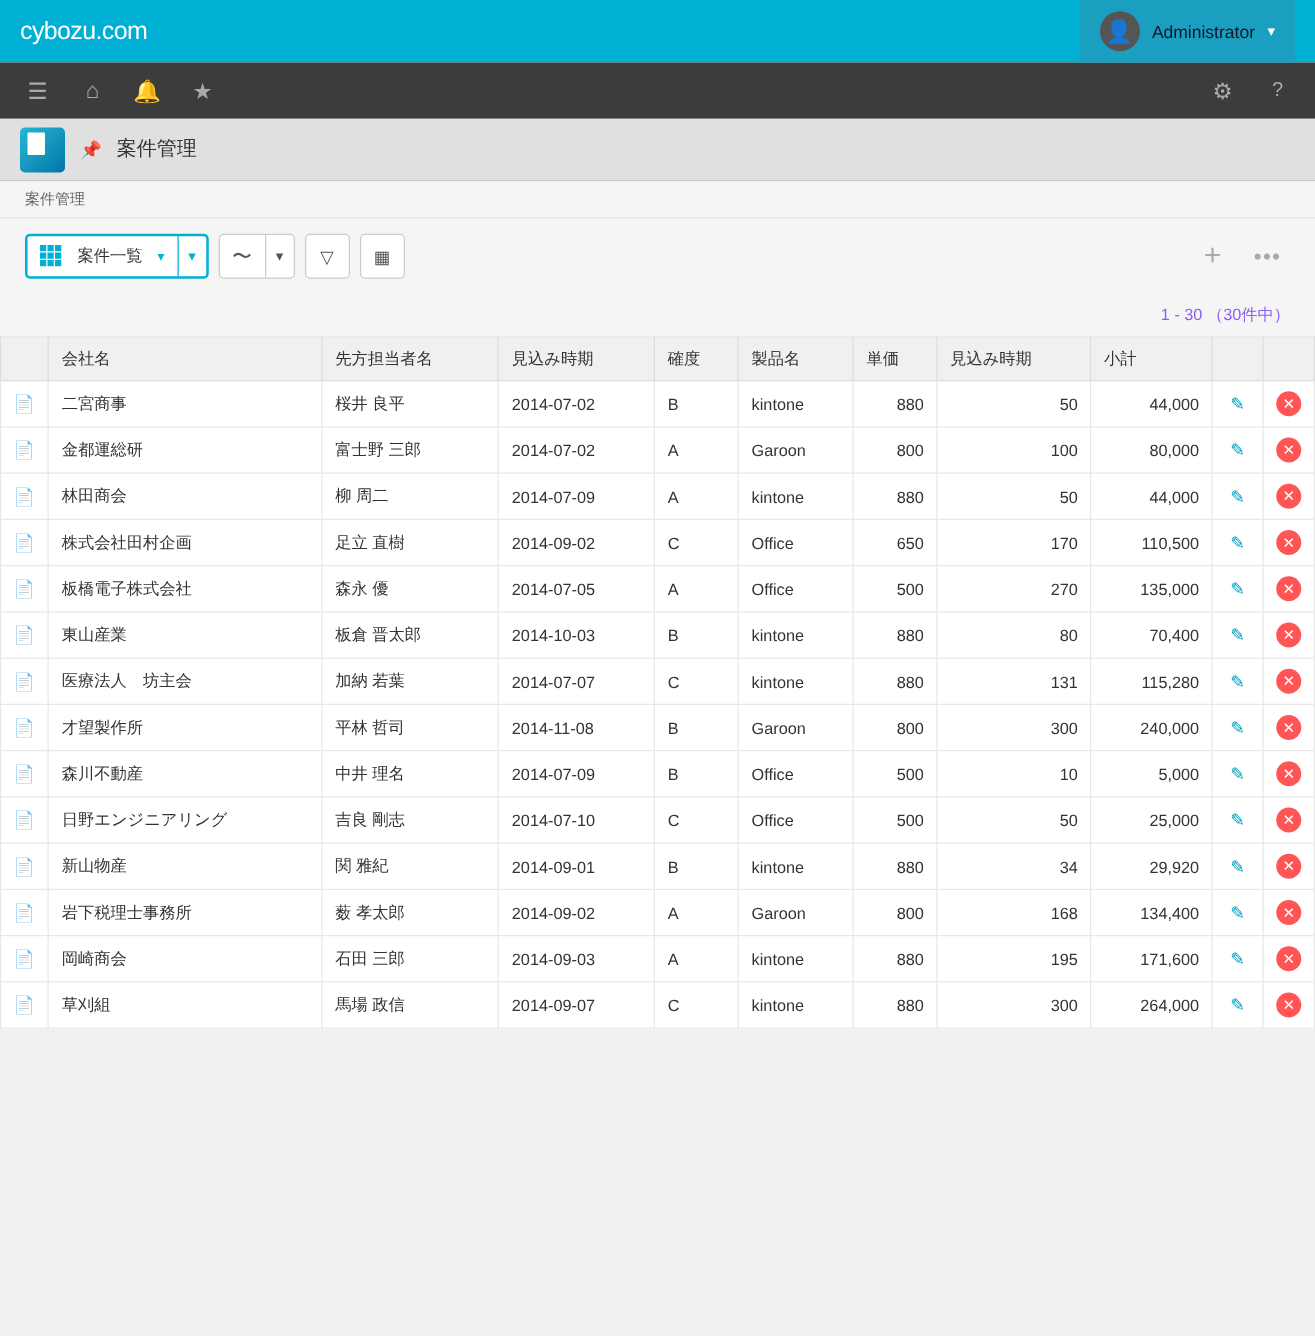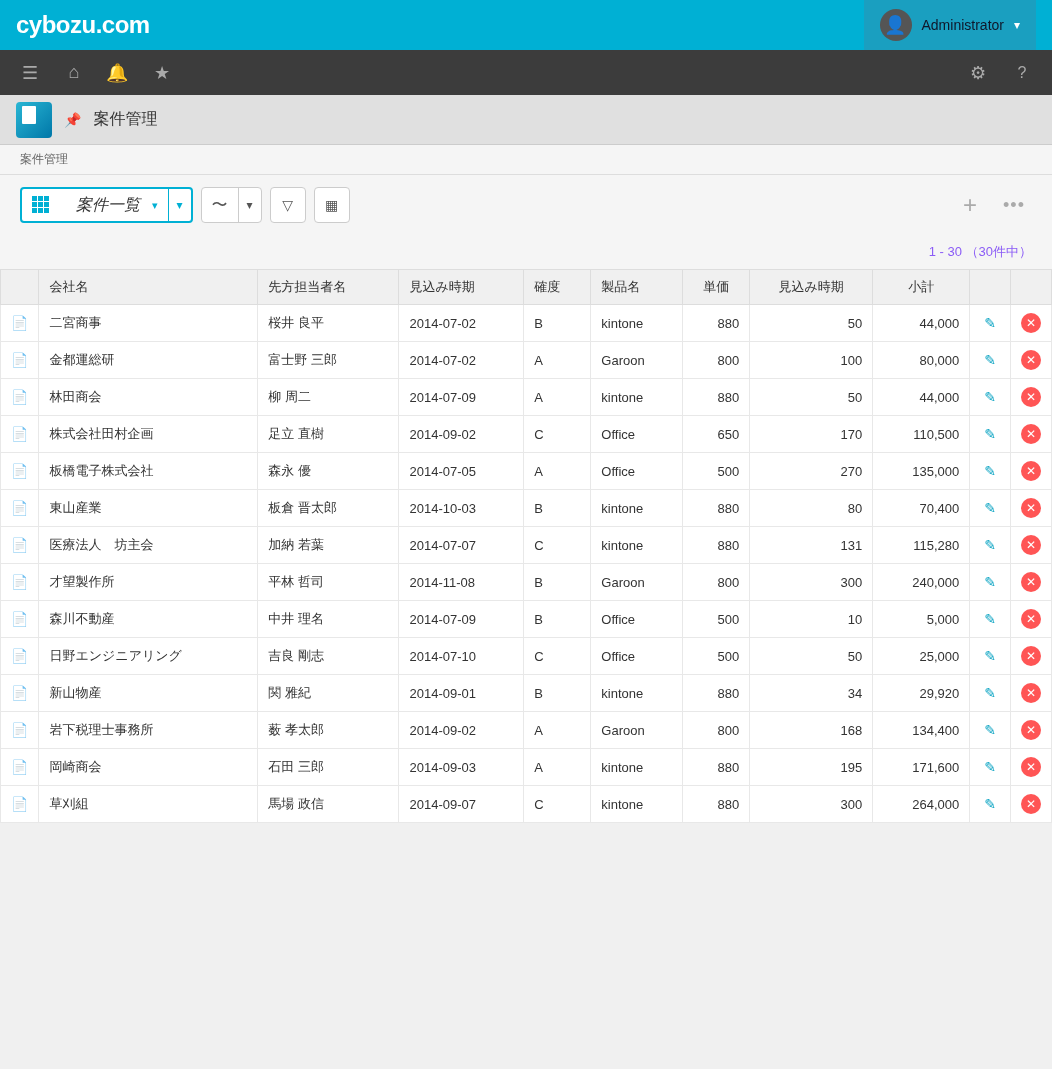--- a/index.html
+++ b/index.html
@@ -9,22 +9,22 @@
     .top-bar {
       background: #00b0d4;
       height: 50px;
       display: flex;
       align-items: center;
       justify-content: space-between;
       padding: 0 16px;
     }
     .top-bar-logo {
       color: white;
-      font-size: 24px;
-      font-weight: bold;
+      font-size: 20px;
+      font-weight: normal;
       letter-spacing: -0.5px;
     }
     .top-bar-user {
       display: flex;
       align-items: center;
       background: #1a9fc0;
       height: 50px;
       padding: 0 16px;
       color: white;
       gap: 10px;
@@ -269,21 +269,21 @@
     thead th {
       background: #f0f0f0;
       border: 1px solid #ddd;
       padding: 8px 10px;
       text-align: left;
       font-weight: normal;
       font-size: 13px;
       color: #333;
       white-space: nowrap;
     }
-    thead th.num { text-align: center; }
+    thead th.num { text-align: left; }
     tbody tr {
       border-bottom: 1px solid #e8e8e8;
     }
     tbody td {
       border: 1px solid #e8e8e8;
       padding: 8px 10px;
       font-size: 13px;
       vertical-align: middle;
     }
     tbody td.num { text-align: right; }
@@ -372,21 +372,21 @@
         <span></span>
           <span></span>
           <span></span>
         <span></span>
           <span></span>
           <span></span>
         <span></span>
           <span></span>
           <span></span>
       </div>
-      <span style="margin-left:20px;font-size:16px;font-style:italic;">案件一覧</span>
+      <span style="margin-left:6px;font-size:13px;">案件一覧</span>
       <span style="margin-left:6px;color:#00b0d4;font-size:11px;">▾</span>
     </div>
     <div class="view-selector-divider"></div>
     <div class="view-selector-arrow">▾</div>
   </div>
 
   <div class="graph-btn">
     <div class="graph-btn-main">
       <span style="font-size:16px;color:#555;">〜</span>
     </div>

